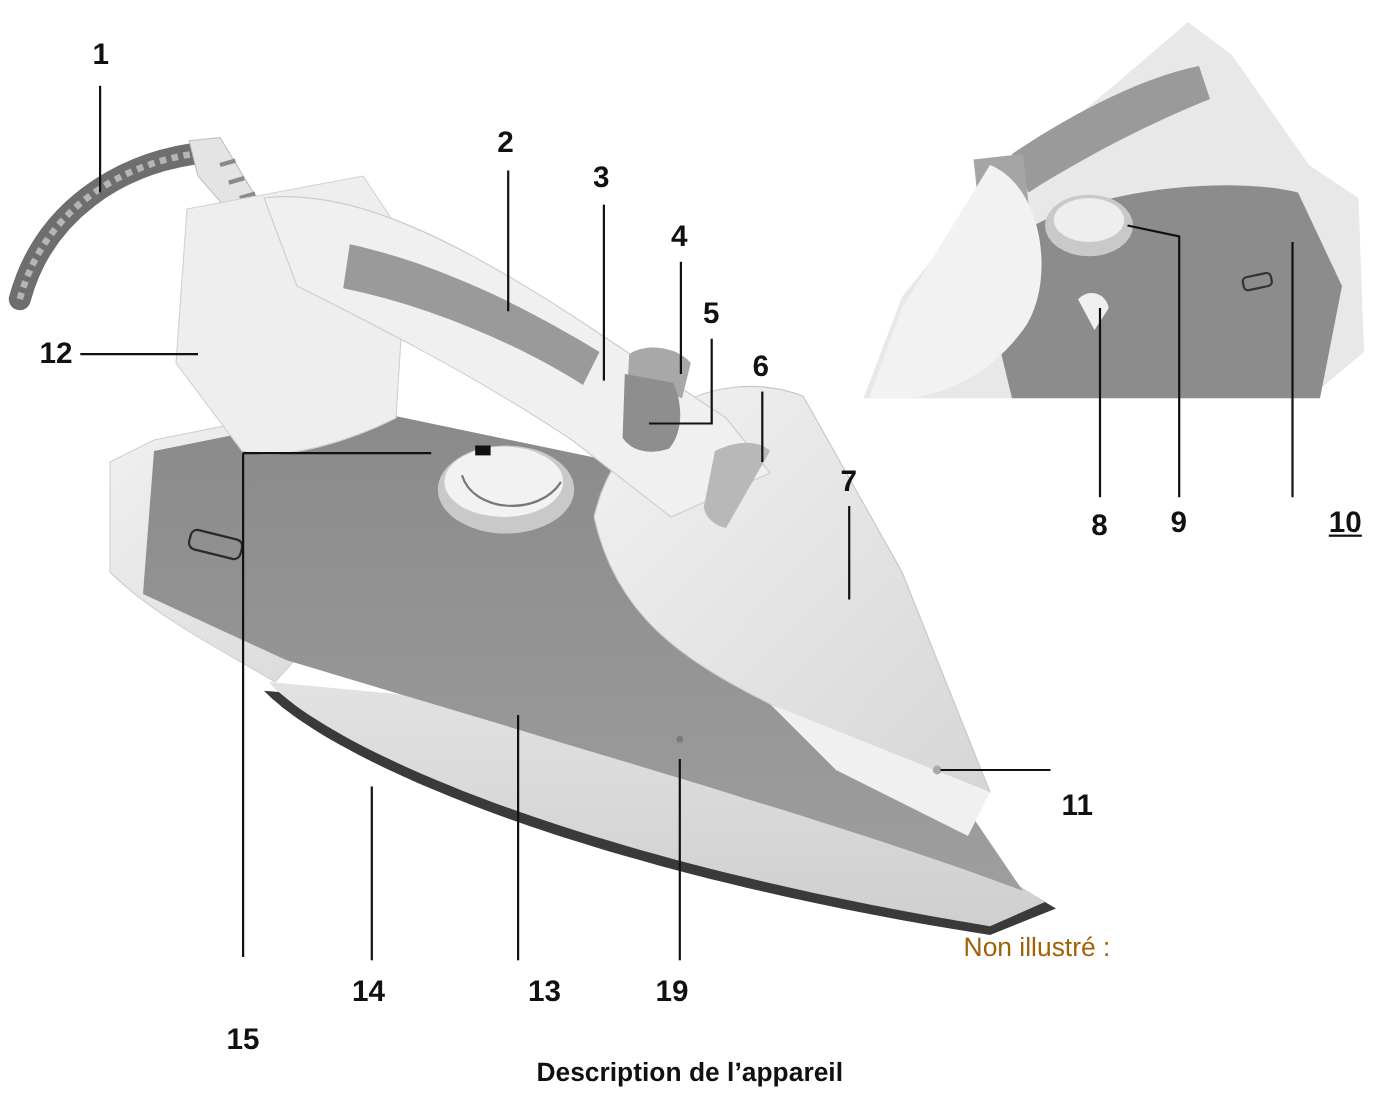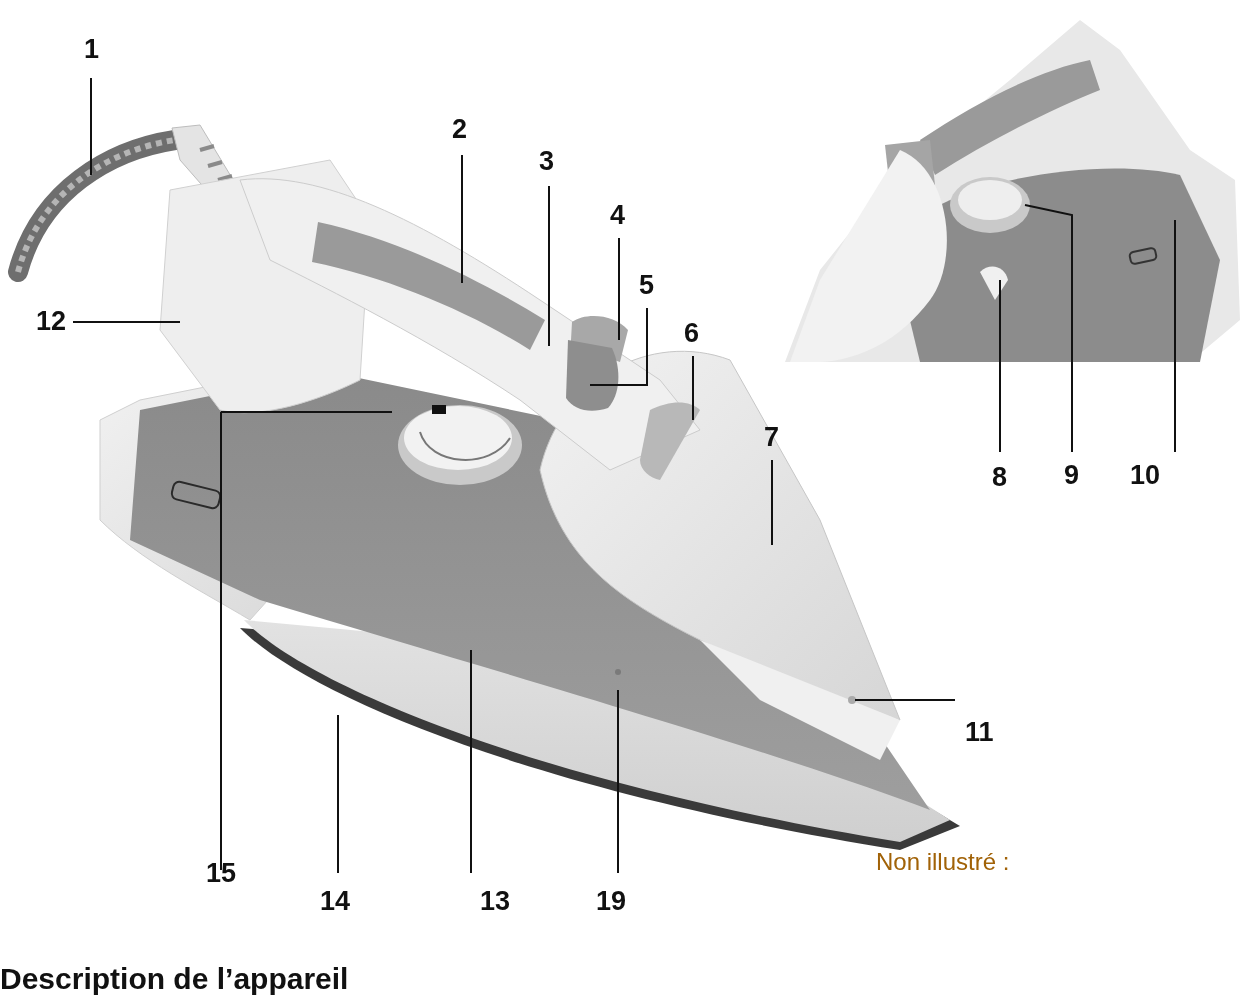--- a/index.html
+++ b/index.html
@@ -1,20 +1,20 @@
 <!DOCTYPE html>
 <html><head>
 <meta charset="utf-8">
 <style>
   html,body{margin:0;padding:0;background:#ffffff;}
   body{width:1254px;height:1004px;position:relative;overflow:hidden;font-family:"Liberation Sans",sans-serif;}
   #stage{position:absolute;left:0;top:0;width:1254px;height:1004px;}
   .num{position:absolute;font-family:"Liberation Sans",sans-serif;font-weight:bold;font-size:27px;color:#111;line-height:1;}
   .note{position:absolute;font-family:"Liberation Sans",sans-serif;font-size:24px;color:#a16207;line-height:1;white-space:nowrap;}
-  .title{position:absolute;left:0;width:1254px;top:962px;text-align:left;font-family:"Liberation Sans",sans-serif;font-weight:bold;font-size:30px;color:#111;}
+  .title{position:absolute;left:0;width:1254px;top:962px;text-align:center;font-family:"Liberation Sans",sans-serif;font-weight:bold;font-size:24px;color:#111;}
   svg{position:absolute;left:0;top:0;}
 </style>
 </head>
 <body>
 
 <div id="stage">
 
   <svg width="1254" height="1004" viewBox="0 0 1254 1004">
     <defs>
       <linearGradient id="gBody" x1="0" y1="0" x2="1" y2="1">
@@ -106,24 +106,24 @@
 
   <div class="num" style="left:84px;top:36px;">1</div>
   <div class="num" style="left:452px;top:116px;">2</div>
   <div class="num" style="left:539px;top:148px;">3</div>
   <div class="num" style="left:610px;top:202px;">4</div>
   <div class="num" style="left:639px;top:272px;">5</div>
   <div class="num" style="left:684px;top:320px;">6</div>
   <div class="num" style="left:764px;top:424px;">7</div>
   <div class="num" style="left:992px;top:464px;">8</div>
   <div class="num" style="left:1064px;top:462px;">9</div>
-  <div class="num" style="left:1130px;top:462px;">10</div>
+  <div class="num" style="left:1208px;top:462px;text-decoration:underline;">10</div>
   <div class="num" style="left:965px;top:686px;margin-top:33px;">11</div>
   <div class="num" style="left:596px;top:888px;">19</div>
   <div class="num" style="left:480px;top:888px;">13</div>
   <div class="num" style="left:320px;top:888px;">14</div>
-  <div class="num" style="left:206px;top:860px;">15</div>
+  <div class="num" style="left:206px;top:932px;">15</div>
   <div class="num" style="left:36px;top:308px;">12</div>
 
   <div class="note" style="left:876px;top:850px;">Non illustré :</div>
 
   <div class="title">Description de l’appareil</div>
 </div>
 
 </body></html>

